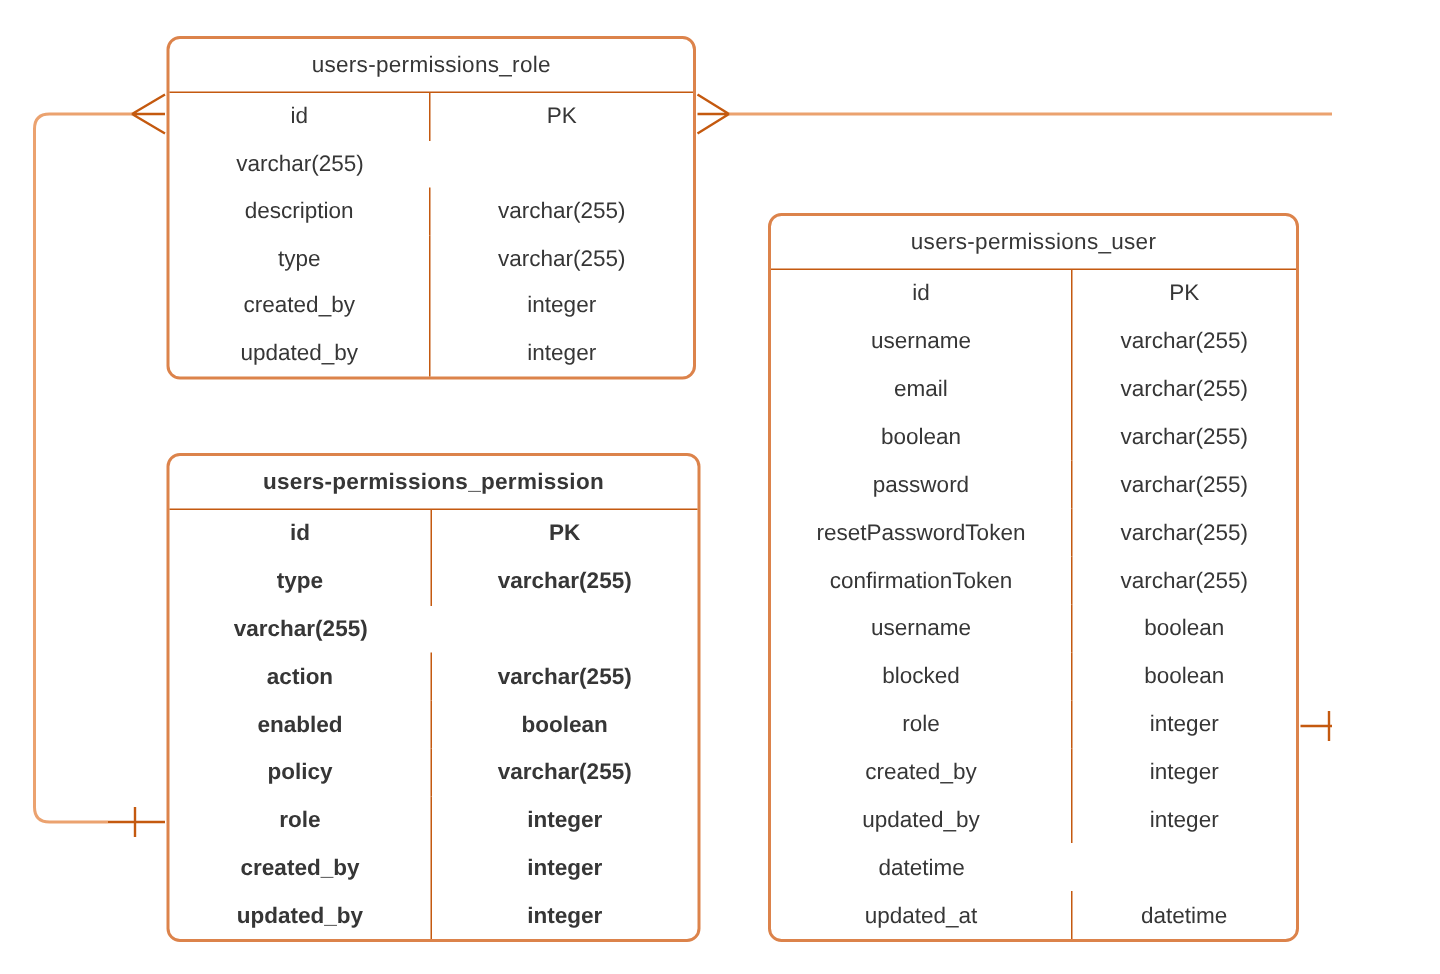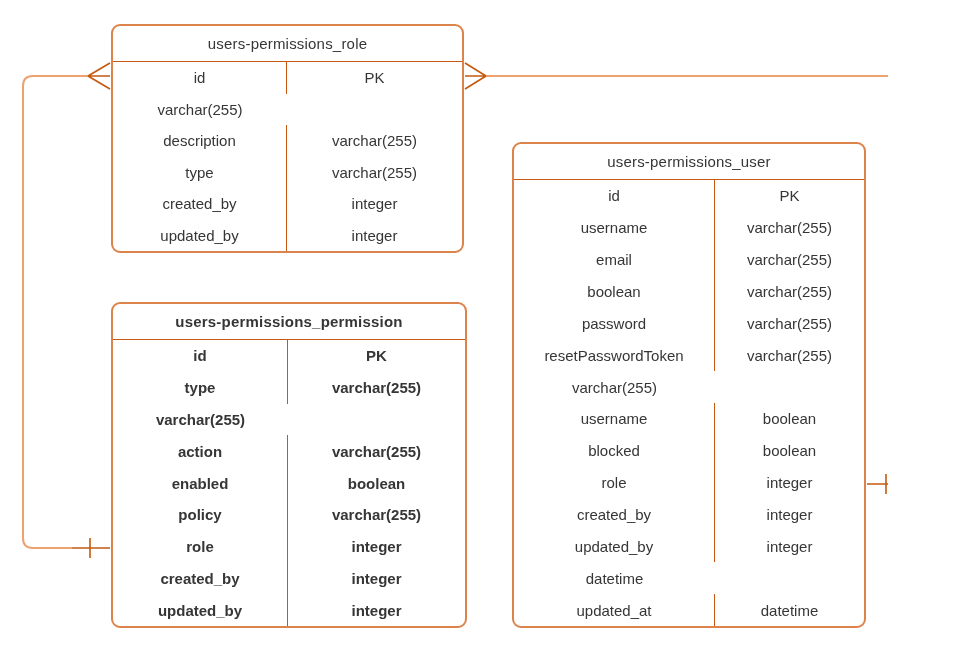--- a/index.html
+++ b/index.html
@@ -190,20 +190,21 @@
         </div>
         <div class="row">
           <div class="cell name">password</div>
           <div class="cell type">varchar(255)</div>
         </div>
         <div class="row">
           <div class="cell name">resetPasswordToken</div>
           <div class="cell type">varchar(255)</div>
         </div>
         <div class="row">
+          <div class="cell name">confirmationToken</div>
           <div class="cell type">varchar(255)</div>
         </div>
         <div class="row">
           <div class="cell name">username</div>
           <div class="cell type">boolean</div>
         </div>
         <div class="row">
           <div class="cell name">blocked</div>
           <div class="cell type">boolean</div>
         </div>

